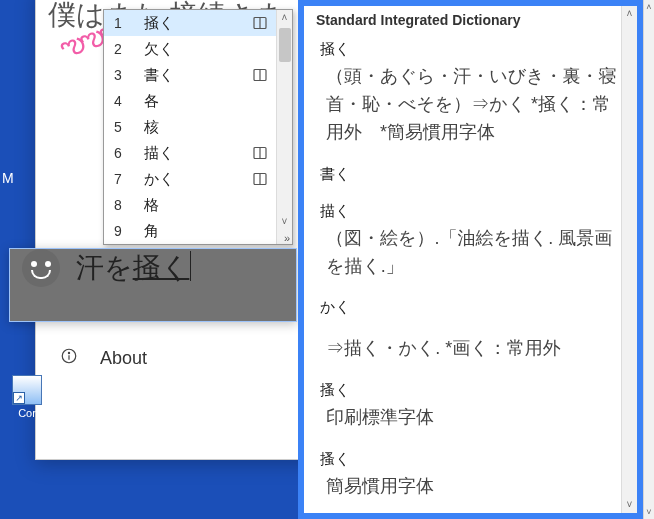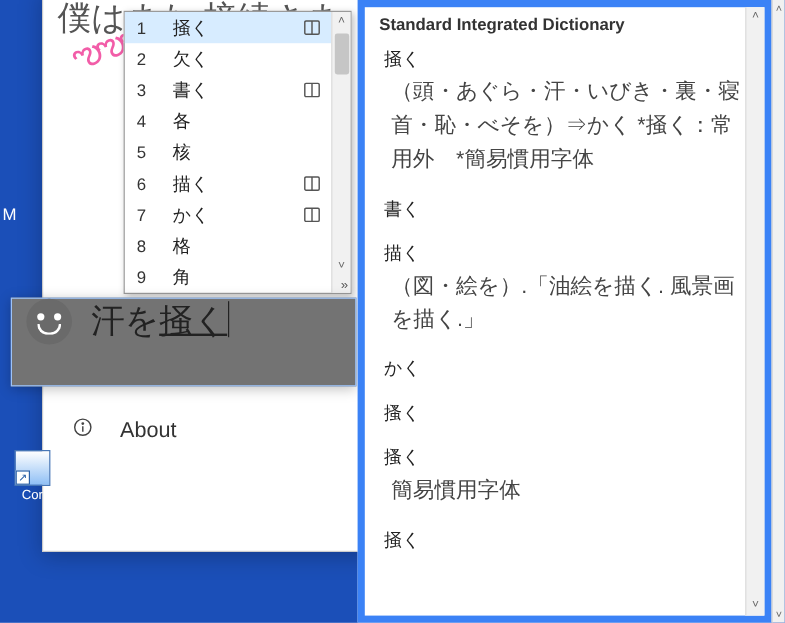--- a/index.html
+++ b/index.html
@@ -228,23 +228,25 @@
         <div class="hd">書く</div>
       </div>
       <div class="entry">
         <div class="hd">描く</div>
         <div class="df">（図・絵を）.「油絵を描く. 風景画を描く.」</div>
       </div>
       <div class="entry">
         <div class="hd">かく</div>
       </div>
       <div class="entry">
+        <div class="df">⇒描く・かく. *画く：常用外</div>
       </div>
       <div class="entry">
         <div class="hd">搔く</div>
+        <div class="df">印刷標準字体</div>
       </div>
       <div class="entry">
         <div class="hd">搔く</div>
         <div class="df">簡易慣用字体</div>
       </div>
       <div class="entry">
         <div class="hd">掻く</div>
       </div>
     </div>
   <div class="dict-scroll">

